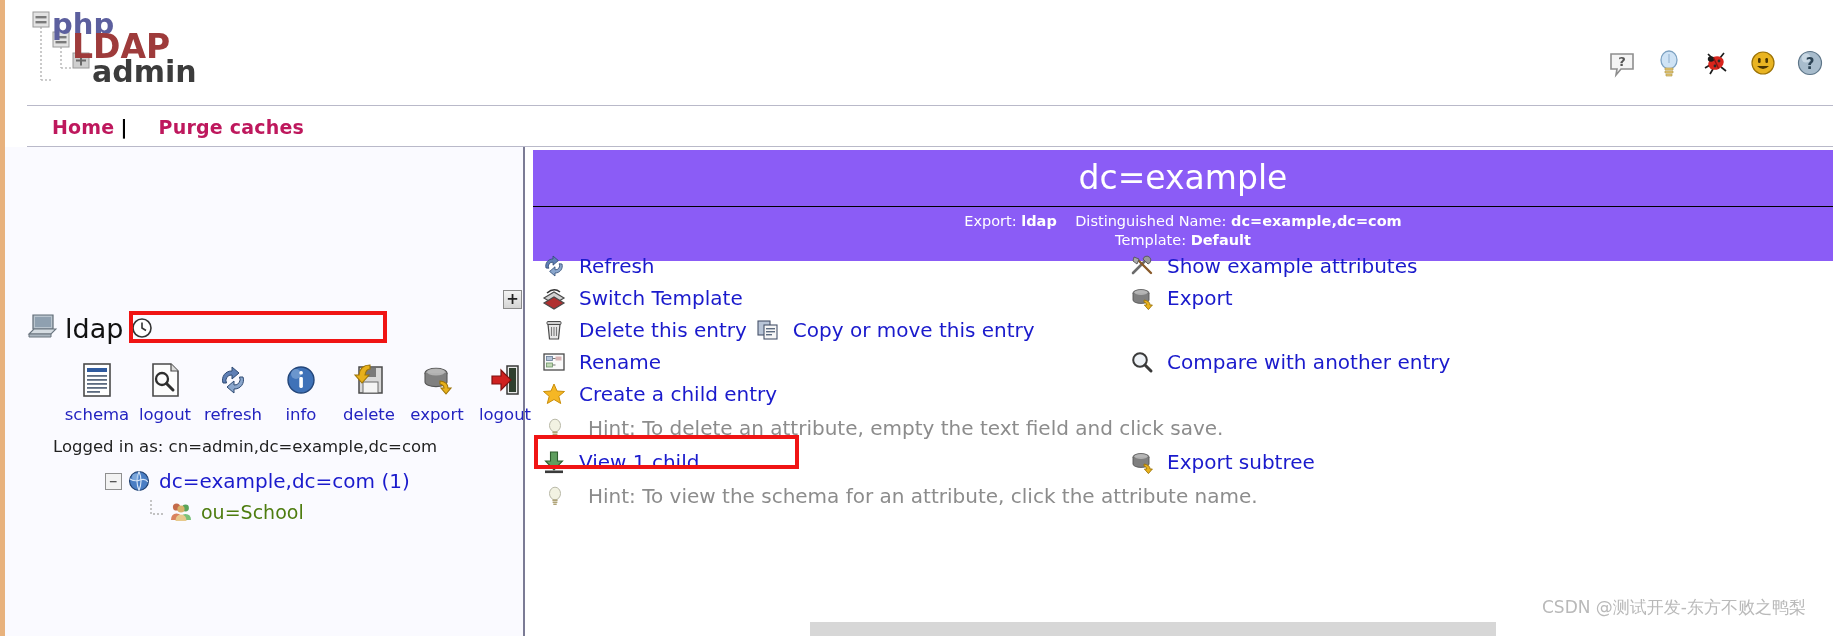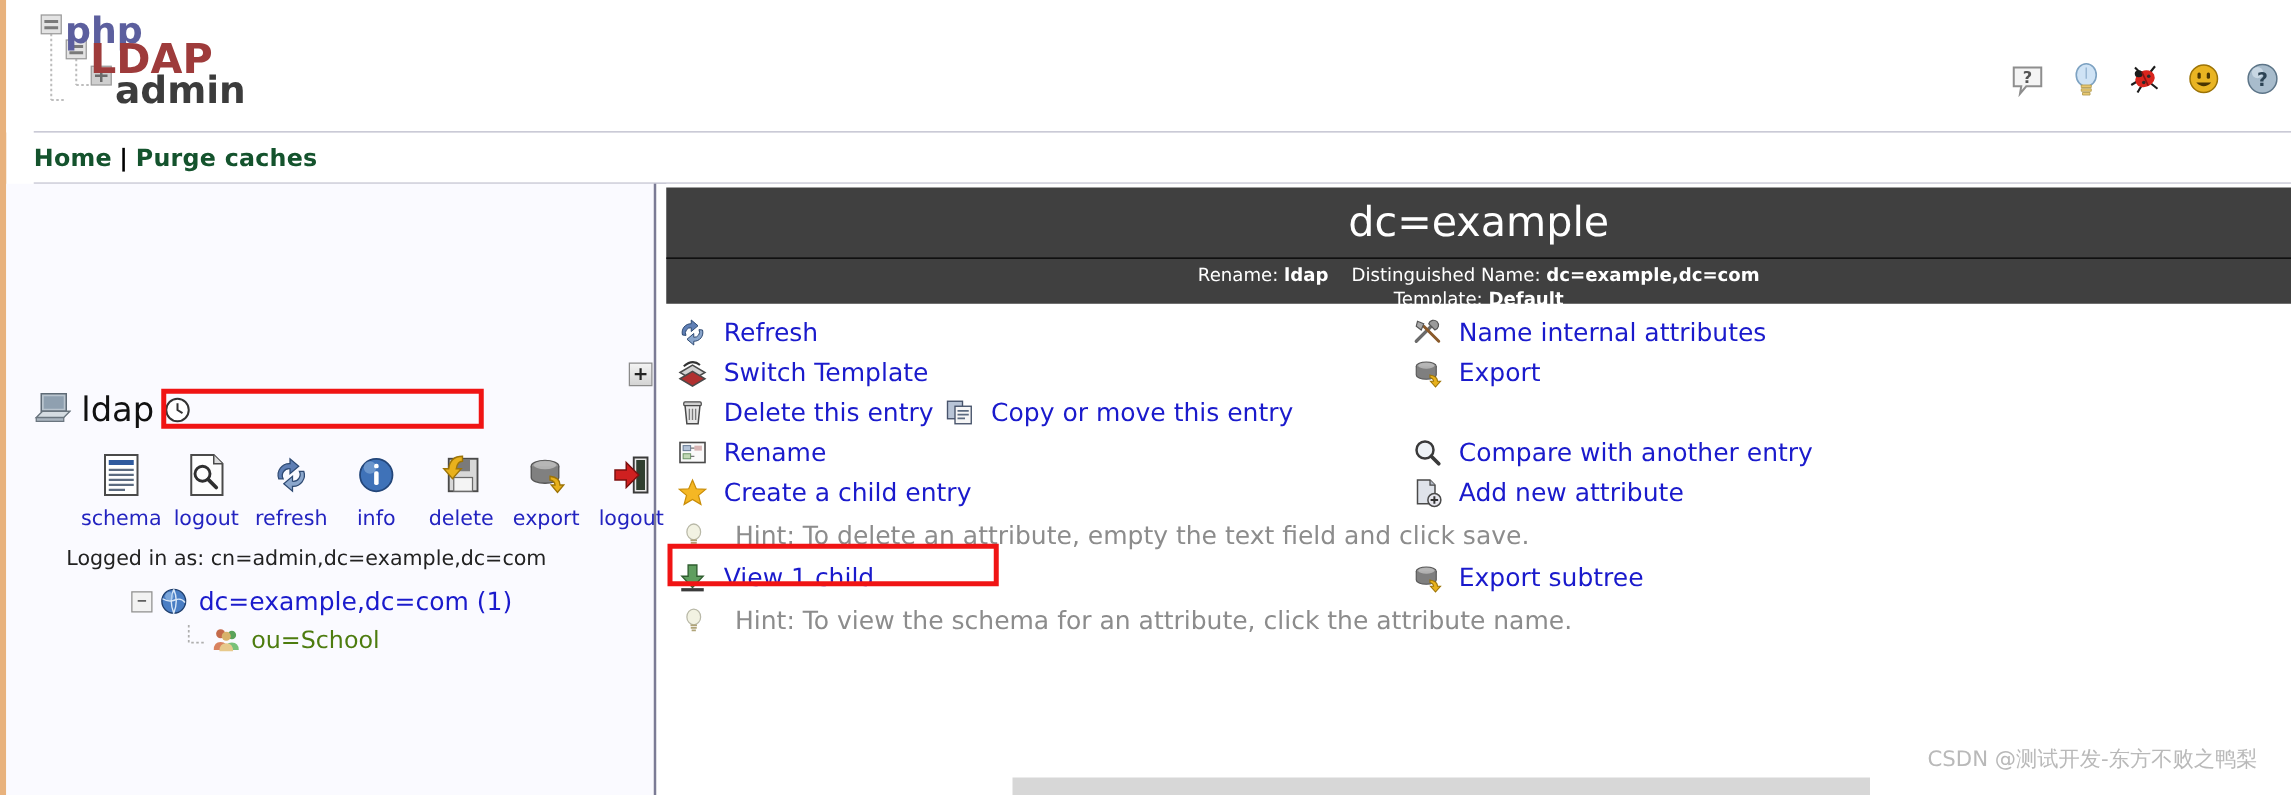--- a/index.html
+++ b/index.html
@@ -44,21 +44,21 @@
     width: 1806px; height: 1px; background: #b9b9c9;
   }
 
   .breadcrumb {
     position: absolute; left: 22px; top: 112px;
     height: 30px; line-height: 30px;
     font-size: 19px; font-weight: bold; color: #000;
     letter-spacing: 0.2px;
     white-space: nowrap;
   }
-  .breadcrumb .crumb { color: #14532d; text-decoration: none; }
+  .breadcrumb .crumb { color: #be185d; text-decoration: none; margin-left: 25px; }
   .breadcrumb .sep { color: #000; margin: 0 6px; }
 
   
   .sidebar {
     position: absolute; left: 0; top: 147px;
     width: 518px; height: 489px;
     background: #fafaff;
   }
   .sidebar-divider {
     position: absolute; left: 518px; top: 147px;
@@ -143,22 +143,22 @@
 
   
   .main {
     position: absolute; left: 528px; top: 147px;
     width: 1300px; height: 489px;
     background: #ffffff;
   }
 
   .entry-banner {
     position: absolute; left: 0px; top: 3px;
-    width: 1300px; height: 93px;
-    background: #404040;
+    width: 1300px; height: 111px;
+    background: #8b5cf6;
     color: #ffffff;
   }
   .entry-title {
     text-align: center;
     font-size: 33px;
     line-height: 56px;
     font-weight: normal;
     color: #ffffff;
   }
   .banner-sep {
@@ -462,21 +462,21 @@
   <div class="sidebar-divider"></div>
   <div class="hl-tree"></div>
 
   <div class="main">
 
     <div class="entry-banner">
       <div class="entry-title">dc=example</div>
       <div class="banner-sep"></div>
       <div class="entry-meta">
         <div>
-          <span>Rename:</span>
+          <span>Export:</span>
           <b>ldap</b>
           &nbsp;&nbsp;
           <span>Distinguished Name:</span>
           <b>dc=example,dc=com</b>
         </div>
         <div>
           <span>Template:</span>
           <b>Default</b>
         </div>
       </div>
@@ -496,21 +496,21 @@
         </div>
         <div class="acell right">
           <span class="aico">
             <svg width="26" height="26" viewBox="0 0 26 26">
               <path d="M4 20 L16 8" stroke="#6b6b6b" stroke-width="2.6" stroke-linecap="round"></path>
               <path d="M14 6 a4 4 0 1 1 5 5 l-4 -4 z" fill="#9a9a9a" stroke="#555" stroke-width="0.9"></path>
               <path d="M22 20 L10 8" stroke="#8a5a2a" stroke-width="2.4" stroke-linecap="round"></path>
               <path d="M5 4 l5 2 l-2 5 l-4 -3 z" fill="#aaaaaa" stroke="#555" stroke-width="0.9"></path>
             </svg>
           </span>
-          <a class="alabel" href="#">Name internal attributes</a>
+          <a class="alabel" href="#">Show example attributes</a>
         </div>
       </div>
 
       <div class="arow">
         <div class="acell left">
           <span class="aico">
             <svg width="26" height="26" viewBox="0 0 26 26">
               <path d="M3 13 l10 -6 l10 6 l-10 6 z" fill="#d2d2d2" stroke="#4a4a4a" stroke-width="1.2"></path>
               <path d="M3 18 l10 -6 l10 6 l-10 6 z" fill="#b03030" stroke="#4a4a4a" stroke-width="1.2"></path>
               <path d="M6 8 q7 -6 13 -1" fill="none" stroke="#333" stroke-width="1.6"></path>
@@ -586,31 +586,20 @@
 
       <div class="arow">
         <div class="acell left">
           <span class="aico">
             <svg width="26" height="26" viewBox="0 0 26 26">
               <path d="M13 3 L16 10 L23.5 10.5 L17.8 15.3 L19.7 22.5 L13 18.5 L6.3 22.5 L8.2 15.3 L2.5 10.5 L10 10 Z" fill="#f5b724" stroke="#c98d08" stroke-width="1"></path>
             </svg>
           </span>
           <a class="alabel" href="#">Create a child entry</a>
         </div>
-        <div class="acell right">
-          <span class="aico">
-            <svg width="26" height="26" viewBox="0 0 26 26">
-              <path d="M5 3 h10 l4 4 v15 h-14 z" fill="#dfe3ea" stroke="#4a4a4a" stroke-width="1.2"></path>
-              <path d="M15 3 v4 h4" fill="#b4bbc6" stroke="#4a4a4a" stroke-width="1"></path>
-              <circle cx="18.5" cy="19" r="5.2" fill="#e7e7ee" stroke="#4a4a4a" stroke-width="1.2"></circle>
-              <path d="M18.5 16 v6 M15.5 19 h6" stroke="#333" stroke-width="1.6"></path>
-            </svg>
-          </span>
-          <a class="alabel" href="#">Add new attribute</a>
-        </div>
       </div>
 
       <div class="arow hint wide">
         <div class="acell left">
           <span class="aico">
             <svg width="22" height="22" viewBox="0 0 22 22">
               <ellipse cx="11" cy="8.5" rx="5.5" ry="6.3" fill="#f2f2e2" stroke="#b9b9a8" stroke-width="1"></ellipse>
               <path d="M8.4 15.3 h5.2 M8.6 17.3 h4.8 M9.3 19.2 h3.4" stroke="#b0a478" stroke-width="1.4"></path>
             </svg>
           </span>

